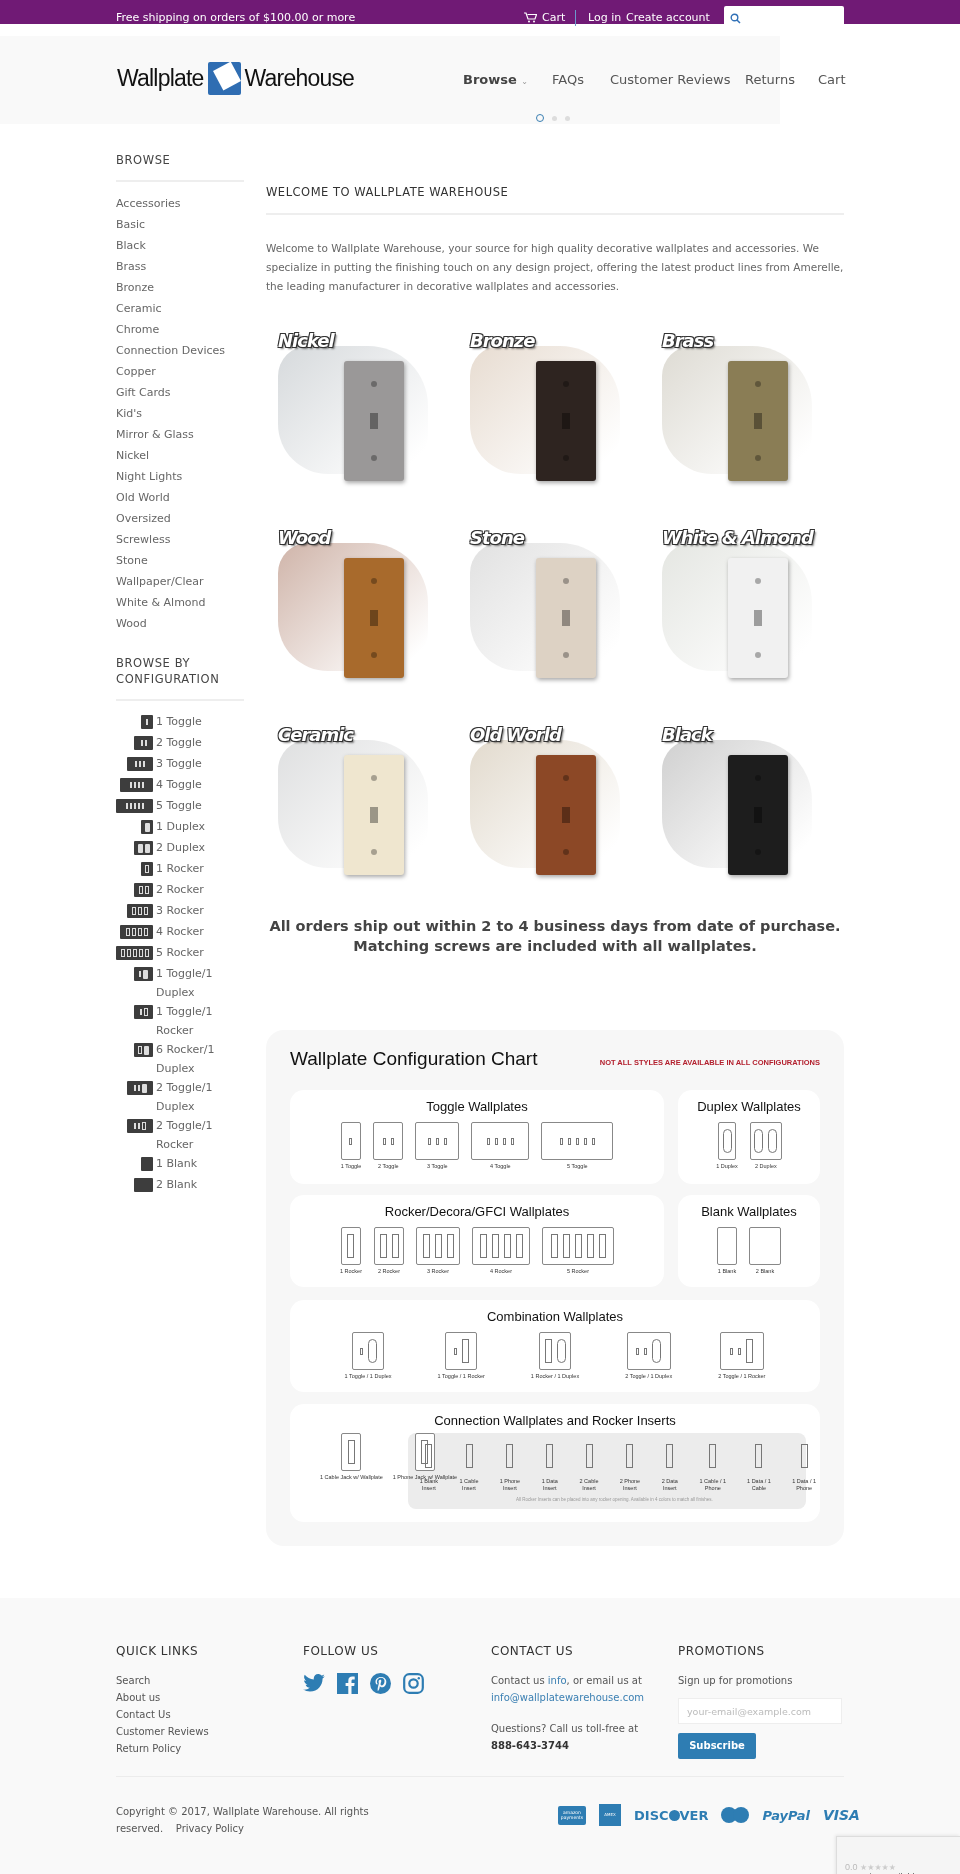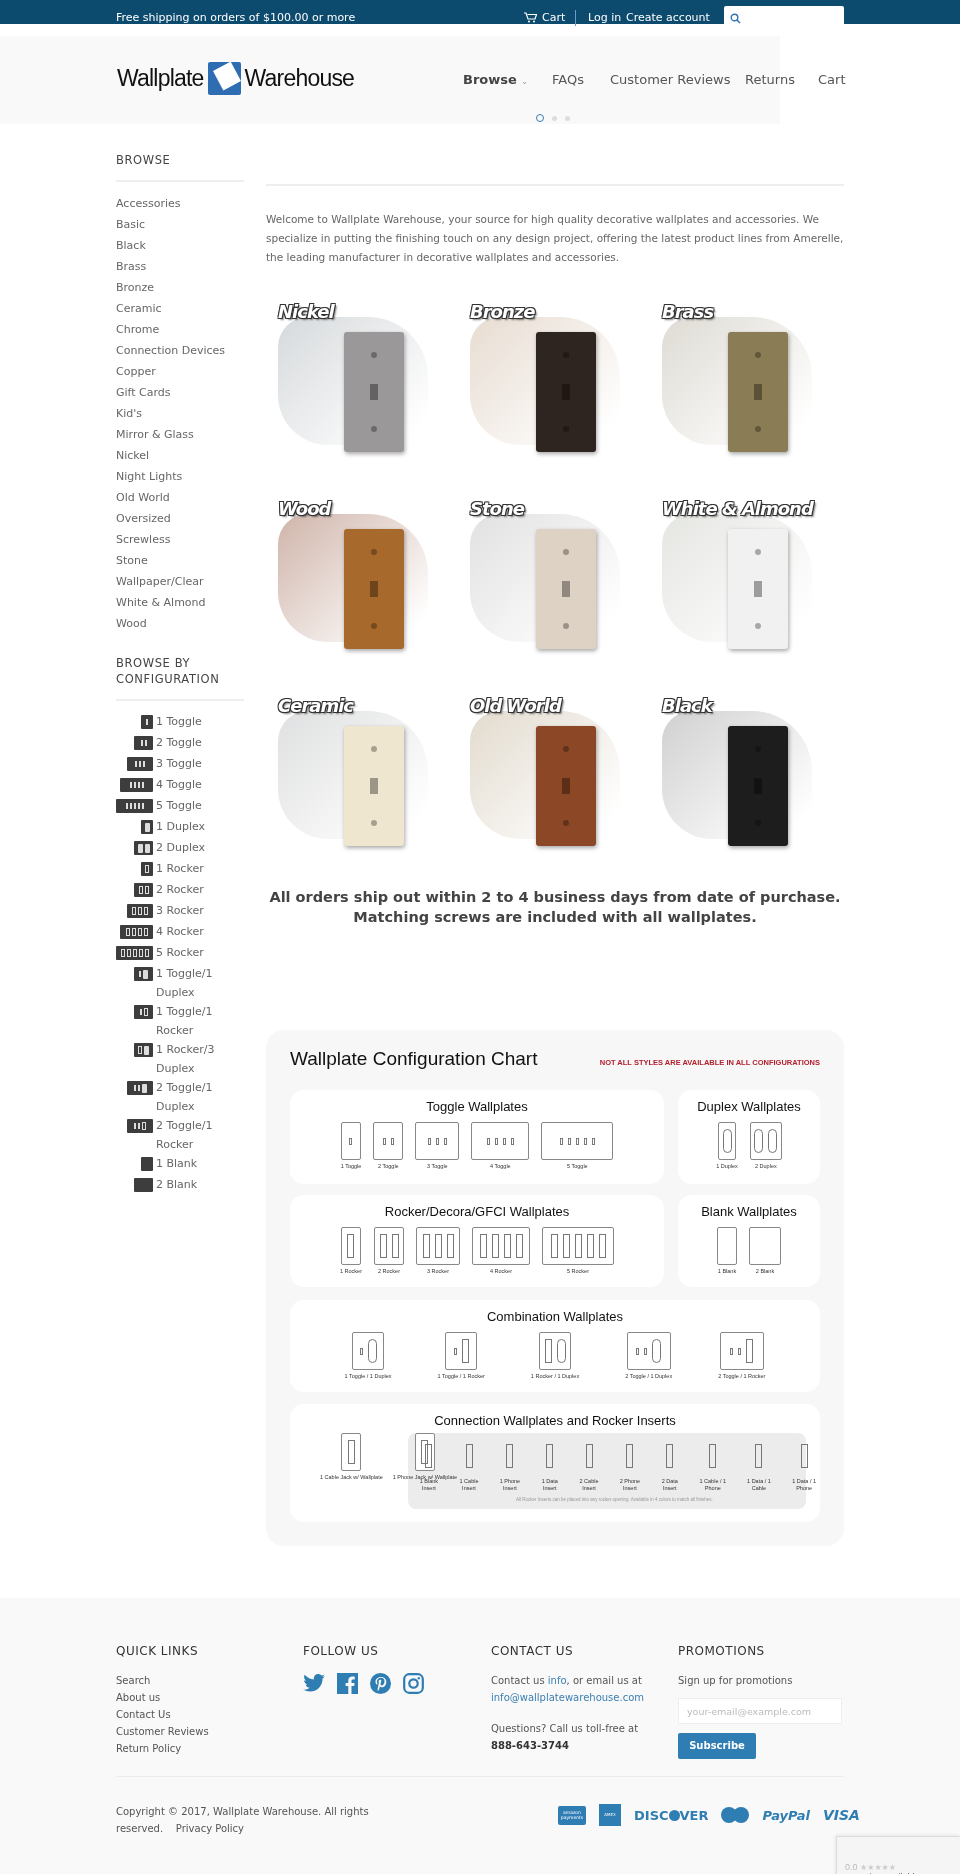--- a/index.html
+++ b/index.html
@@ -1,18 +1,18 @@
 <!DOCTYPE html>
 <html><head>
 <meta charset="utf-8">
 <style>
 *{box-sizing:border-box;margin:0;padding:0}
 body{width:960px;height:1874px;background:#fff;font-family:"DejaVu Sans","Liberation Sans",sans-serif;color:#555;position:relative;overflow:hidden}
 a{color:inherit;text-decoration:none}
-.topbar{position:absolute;left:0;top:0;width:960px;height:24px;background:#0c4a6e;color:#fff;font-size:11px}
+.topbar{position:absolute;left:0;top:0;width:960px;height:24px;background:#701a75;color:#fff;font-size:11px}
 .topbar .promo{position:absolute;left:116px;top:11px}
 .topbar .cart{position:absolute;left:524px;top:11px;display:flex;align-items:center;gap:5px}
 .topbar .sep{position:absolute;left:575px;top:10px;width:1px;height:16px;background:#6c98cc}
 .topbar .login{position:absolute;left:588px;top:11px}
 .topbar .create{position:absolute;left:626px;top:11px}
 .topbar .search{position:absolute;left:724px;top:6px;width:120px;height:24px;background:#fff;border-radius:2px;display:flex;align-items:center;padding-left:6px}
 .header{position:absolute;left:0;top:36px;width:780px;height:88px;background:#f9f9f9}
 .logo{position:absolute;left:117px;top:26px;display:flex;align-items:center;font-family:"Liberation Sans",sans-serif;font-size:23px;color:#111;letter-spacing:-0.8px;font-weight:400}
 .logo .mark{width:33px;height:33px;background:#2f6db2;margin:0 4px;position:relative;border-radius:2px;overflow:hidden}
 .logo .mark:after{content:"";position:absolute;left:9px;top:3px;width:20px;height:22px;background:#fff;transform:rotate(-28deg)}
@@ -284,21 +284,21 @@
         </span>
         <span class="txt">1 Toggle/1 Rocker</span>
       </a>
       <a class="cfg">
         <span class="ic">
           <span class="plate" style="width: 19px;">
             <b></b>
             <i style="width: 5px; height: 9px; border-radius: 1px;"></i>
           </span>
         </span>
-        <span class="txt">1 Rocker/3 Duplex</span>
+        <span class="txt">6 Rocker/1 Duplex</span>
       </a>
       <a class="cfg">
         <span class="ic">
           <span class="plate" style="width: 26px;">
             <i></i>
             <i></i>
             <i style="width: 5px; height: 9px; border-radius: 1px;"></i>
           </span>
         </span>
         <span class="txt">2 Toggle/1 Duplex</span>
@@ -322,20 +322,21 @@
       <a class="cfg">
         <span class="ic">
           <span class="plate" style="width: 19px;"></span>
         </span>
         <span class="txt">2 Blank</span>
       </a>
     </div>
 </div>
 
 <div class="main">
+  <h1>WELCOME TO WALLPLATE WAREHOUSE</h1>
   <div class="rule"></div>
   <p class="intro">Welcome to Wallplate Warehouse, your source for high quality decorative wallplates and accessories. We specialize in putting the finishing touch on any design project, offering the latest product lines from Amerelle, the leading manufacturer in decorative wallplates and accessories.</p>
   <div class="grid" id="cat-grid">
       <a class="tile">
         <div class="scene" style="background: linear-gradient(135deg, rgb(207, 211, 214), rgb(255, 255, 255) 90%);"></div>
         <div class="wp" style="background: rgb(154, 152, 152);">
           <span></span>
           <em></em>
           <span></span>
         </div>

